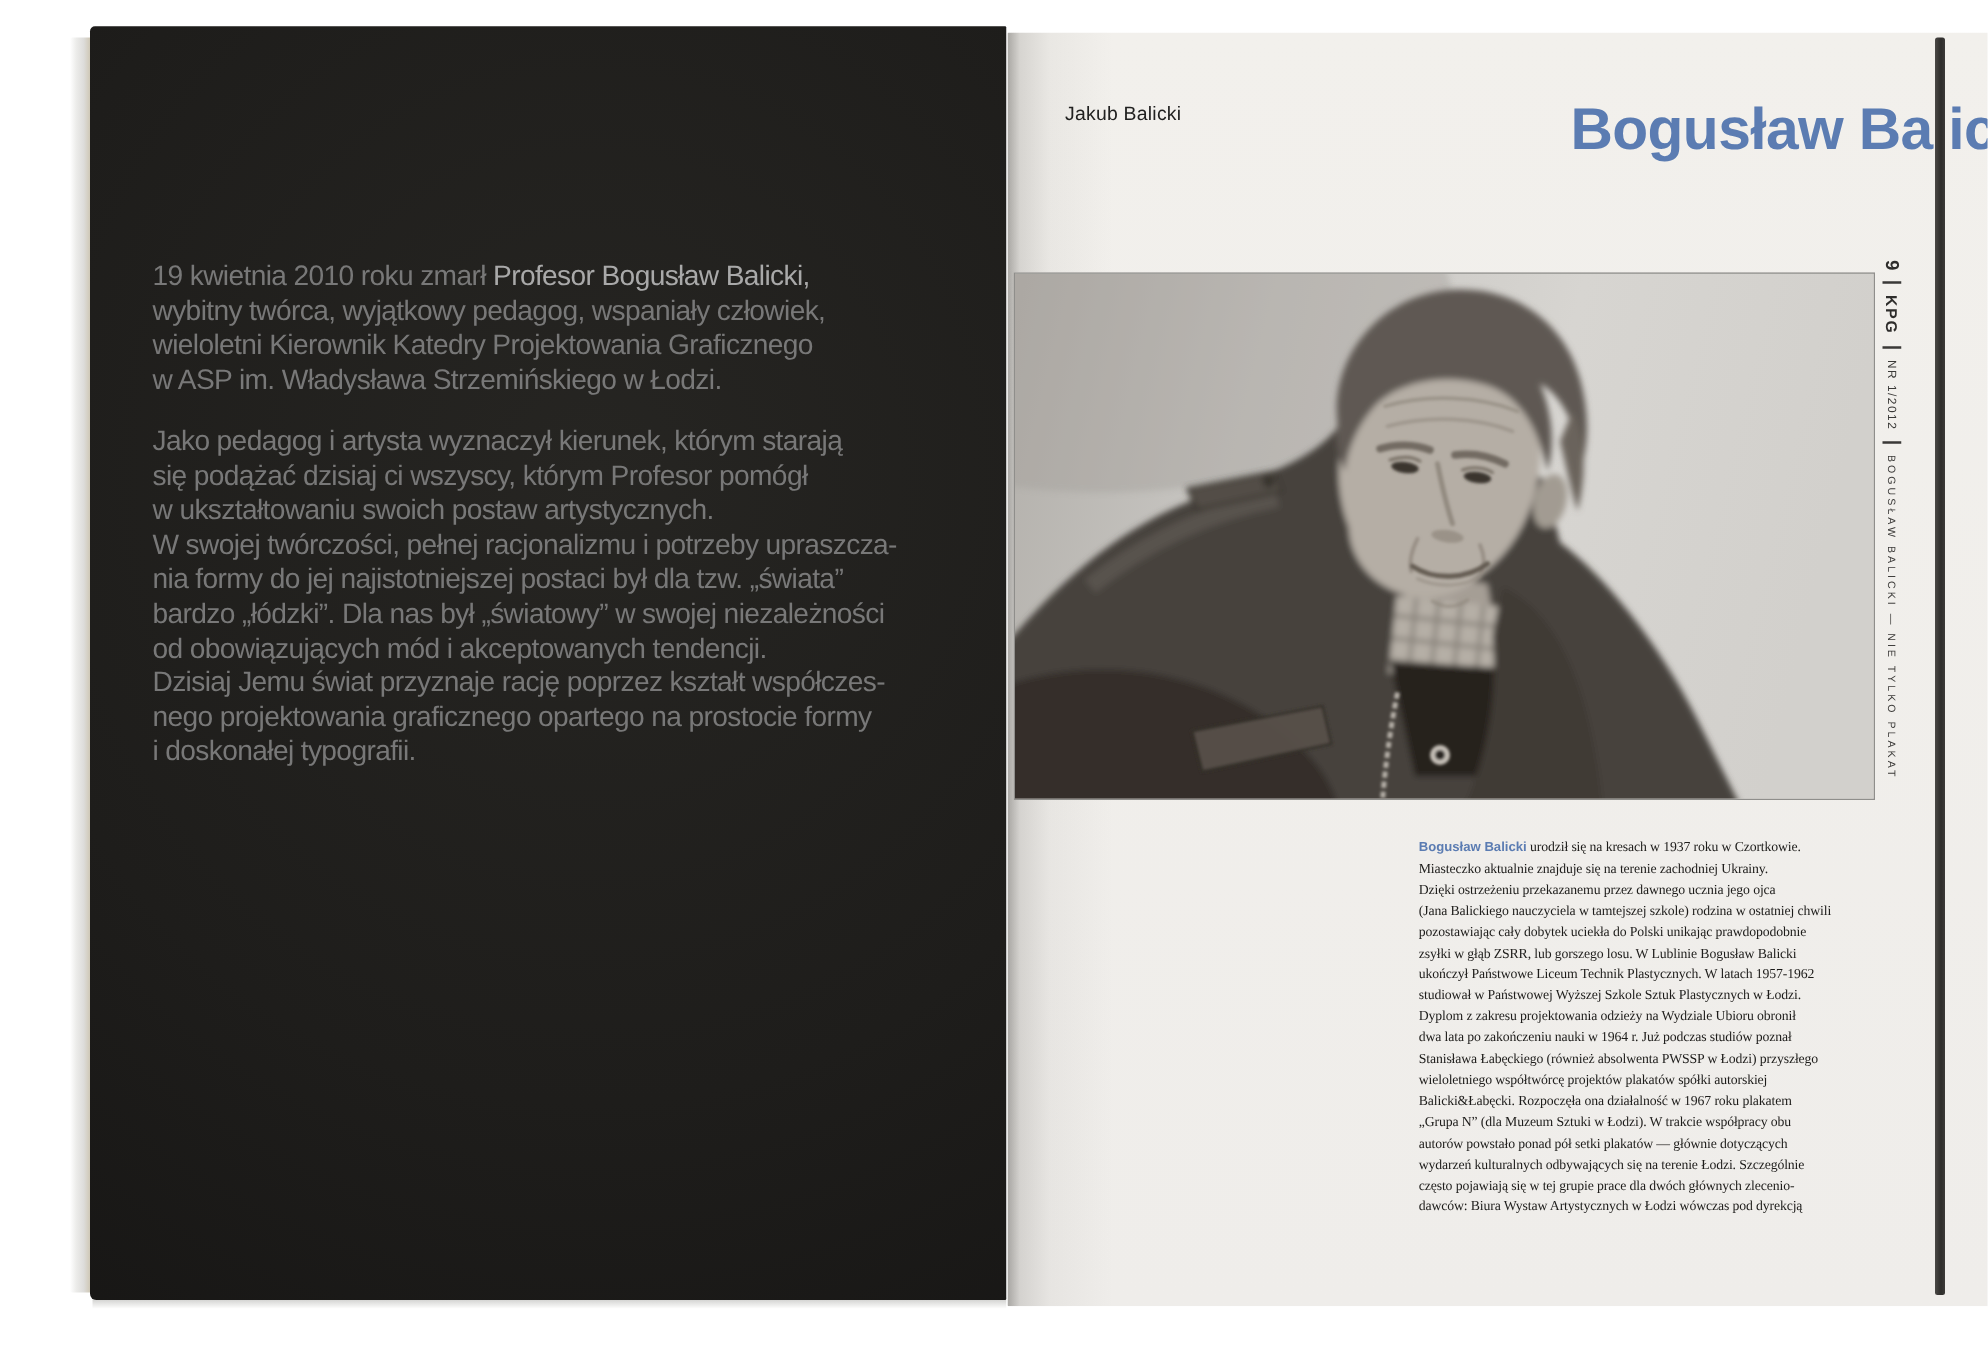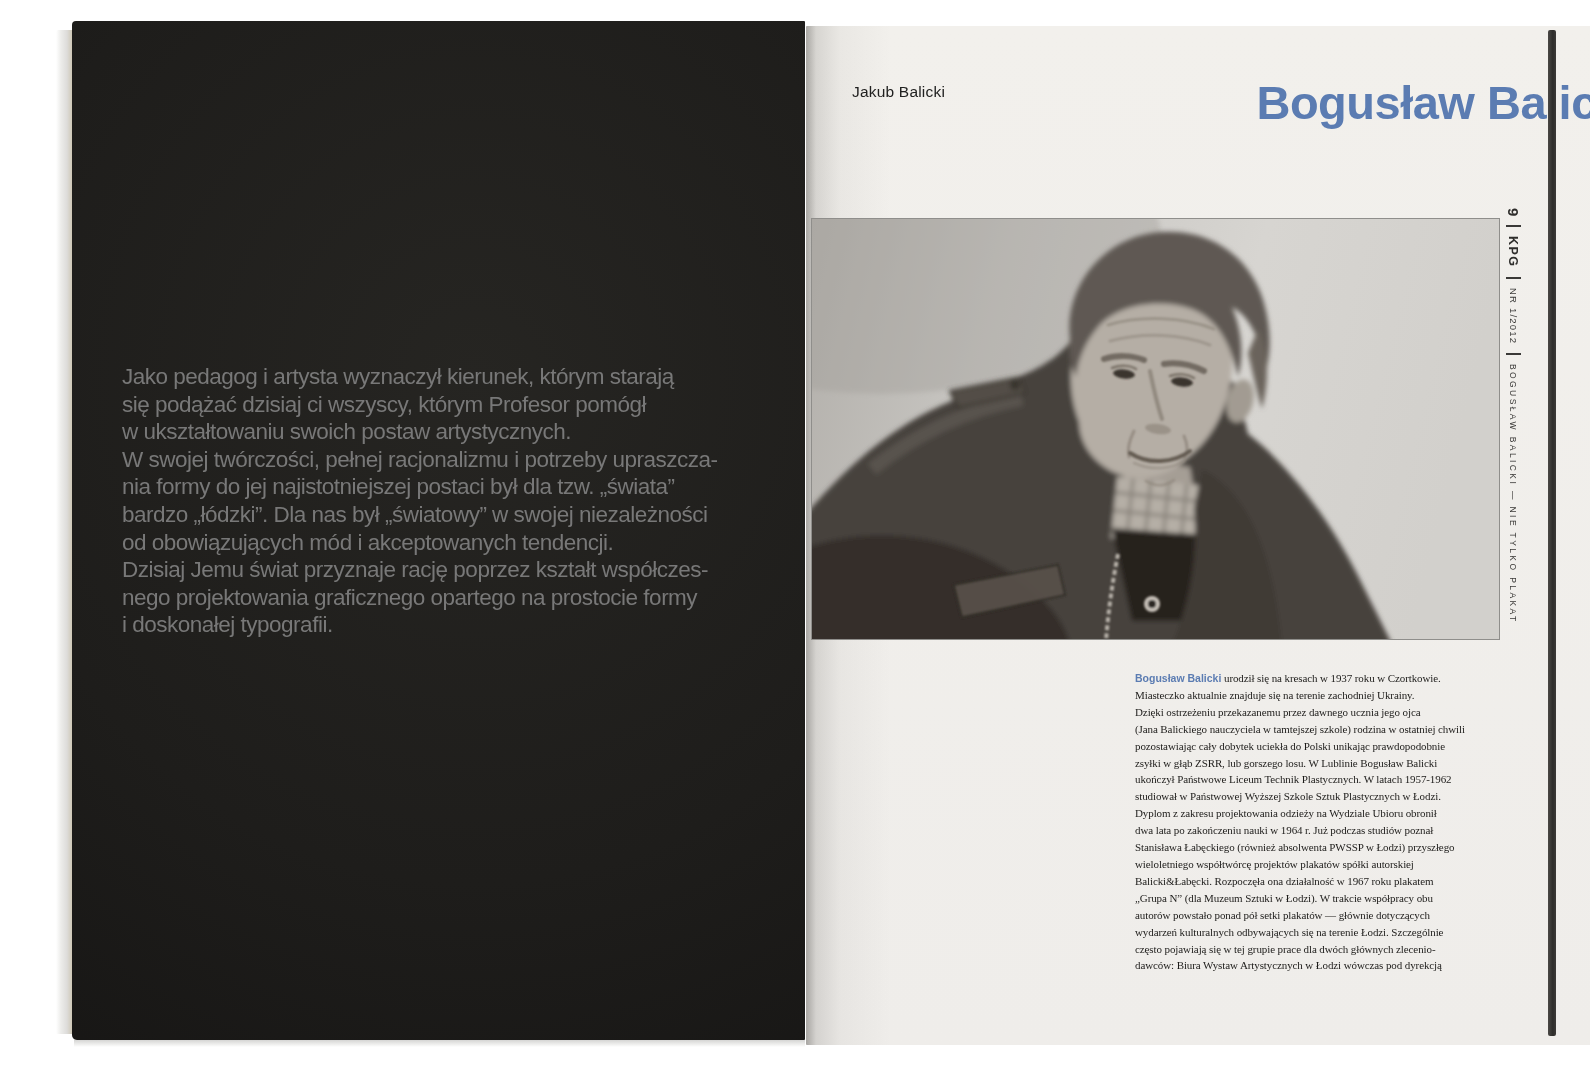--- a/index.html
+++ b/index.html
@@ -26,21 +26,21 @@
     position:absolute;left:72px;top:21px;width:733px;height:1019px;
     background:radial-gradient(120% 90% at 55% 35%, #262522 0%, #1e1d1b 55%, #151413 100%);
     border-radius:4px 1px 1px 5px;
   }
   .lp-par{
     position:absolute;left:50px;margin:0;
     font-size:22.5px;line-height:27.6px;letter-spacing:-0.5px;
     color:#787878;white-space:pre-line;font-weight:normal;
   }
   .lp-par1{top:186px;}
-  .lp-par2{top:342px;}
+  .lp-par2{top:318px;}
   .lp-highlight{color:#a9a9a9;}
 
   
   .right-page{
     position:absolute;left:806px;top:26px;width:884px;height:1019px;
     background:
       linear-gradient(90deg, rgba(60,58,54,0.40) 0px, rgba(90,88,84,0.18) 10px, rgba(120,118,114,0.07) 34px, rgba(0,0,0,0) 85px),
       linear-gradient(90deg, rgba(0,0,0,0) calc(100% - 16px), rgba(0,0,0,0.10) 100%),
       linear-gradient(#f2f0ec,#efedea);
     border-radius:1px 3px 3px 1px;
@@ -94,20 +94,24 @@
 </style>
 </head>
 <body>
 
 <div class="book">
 
   <div class="page-edge-left"></div>
   <div class="page-edge-bottom"></div>
 
   <div class="left-page">
+    <p class="lp-par lp-par1"><span>19 kwietnia 2010 roku zmarł </span><span class="lp-highlight">Profesor Bogusław Balicki,</span><span>
+wybitny twórca, wyjątkowy pedagog, wspaniały człowiek,
+wieloletni Kierownik Katedry Projektowania Graficznego
+w ASP im. Władysława Strzemińskiego w Łodzi.</span></p>
     <p class="lp-par lp-par2">Jako pedagog i artysta wyznaczył kierunek, którym starają
 się podążać dzisiaj ci wszyscy, którym Profesor pomógł
 w ukształtowaniu swoich postaw artystycznych.
 W swojej twórczości, pełnej racjonalizmu i potrzeby upraszcza-
 nia formy do jej najistotniejszej postaci był dla tzw. „świata”
 bardzo „łódzki”. Dla nas był „światowy” w swojej niezależności
 od obowiązujących mód i akceptowanych tendencji.
 Dzisiaj Jemu świat przyznaje rację poprzez kształt współczes-
 nego projektowania graficznego opartego na prostocie formy
 i doskonałej typografii.</p>

